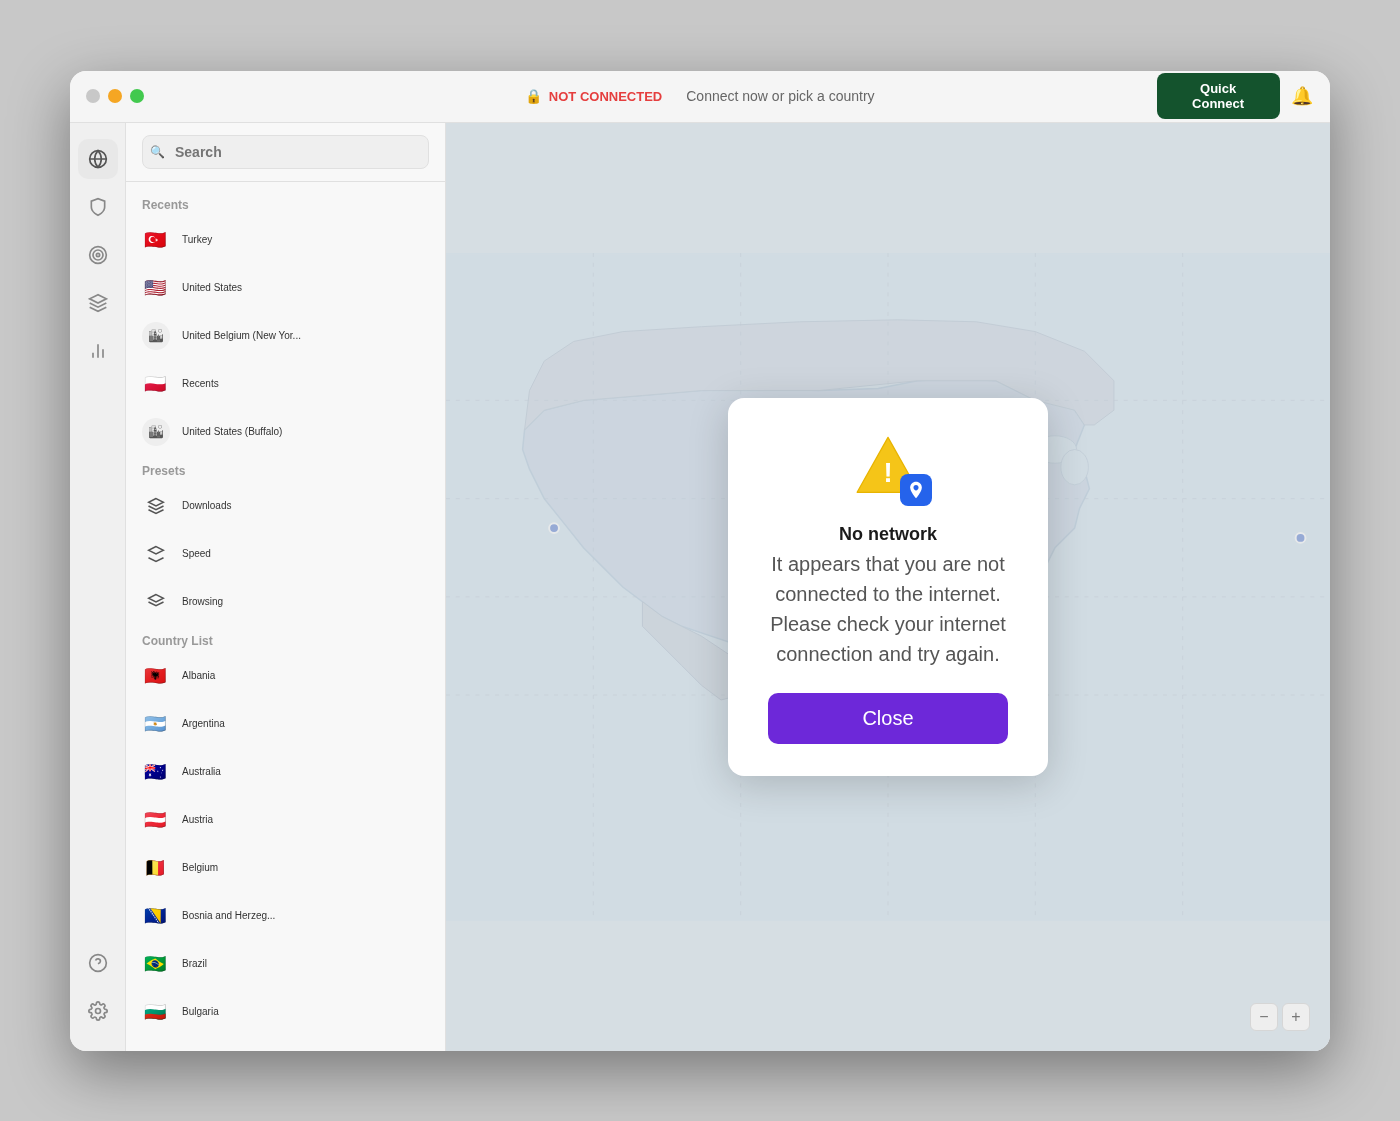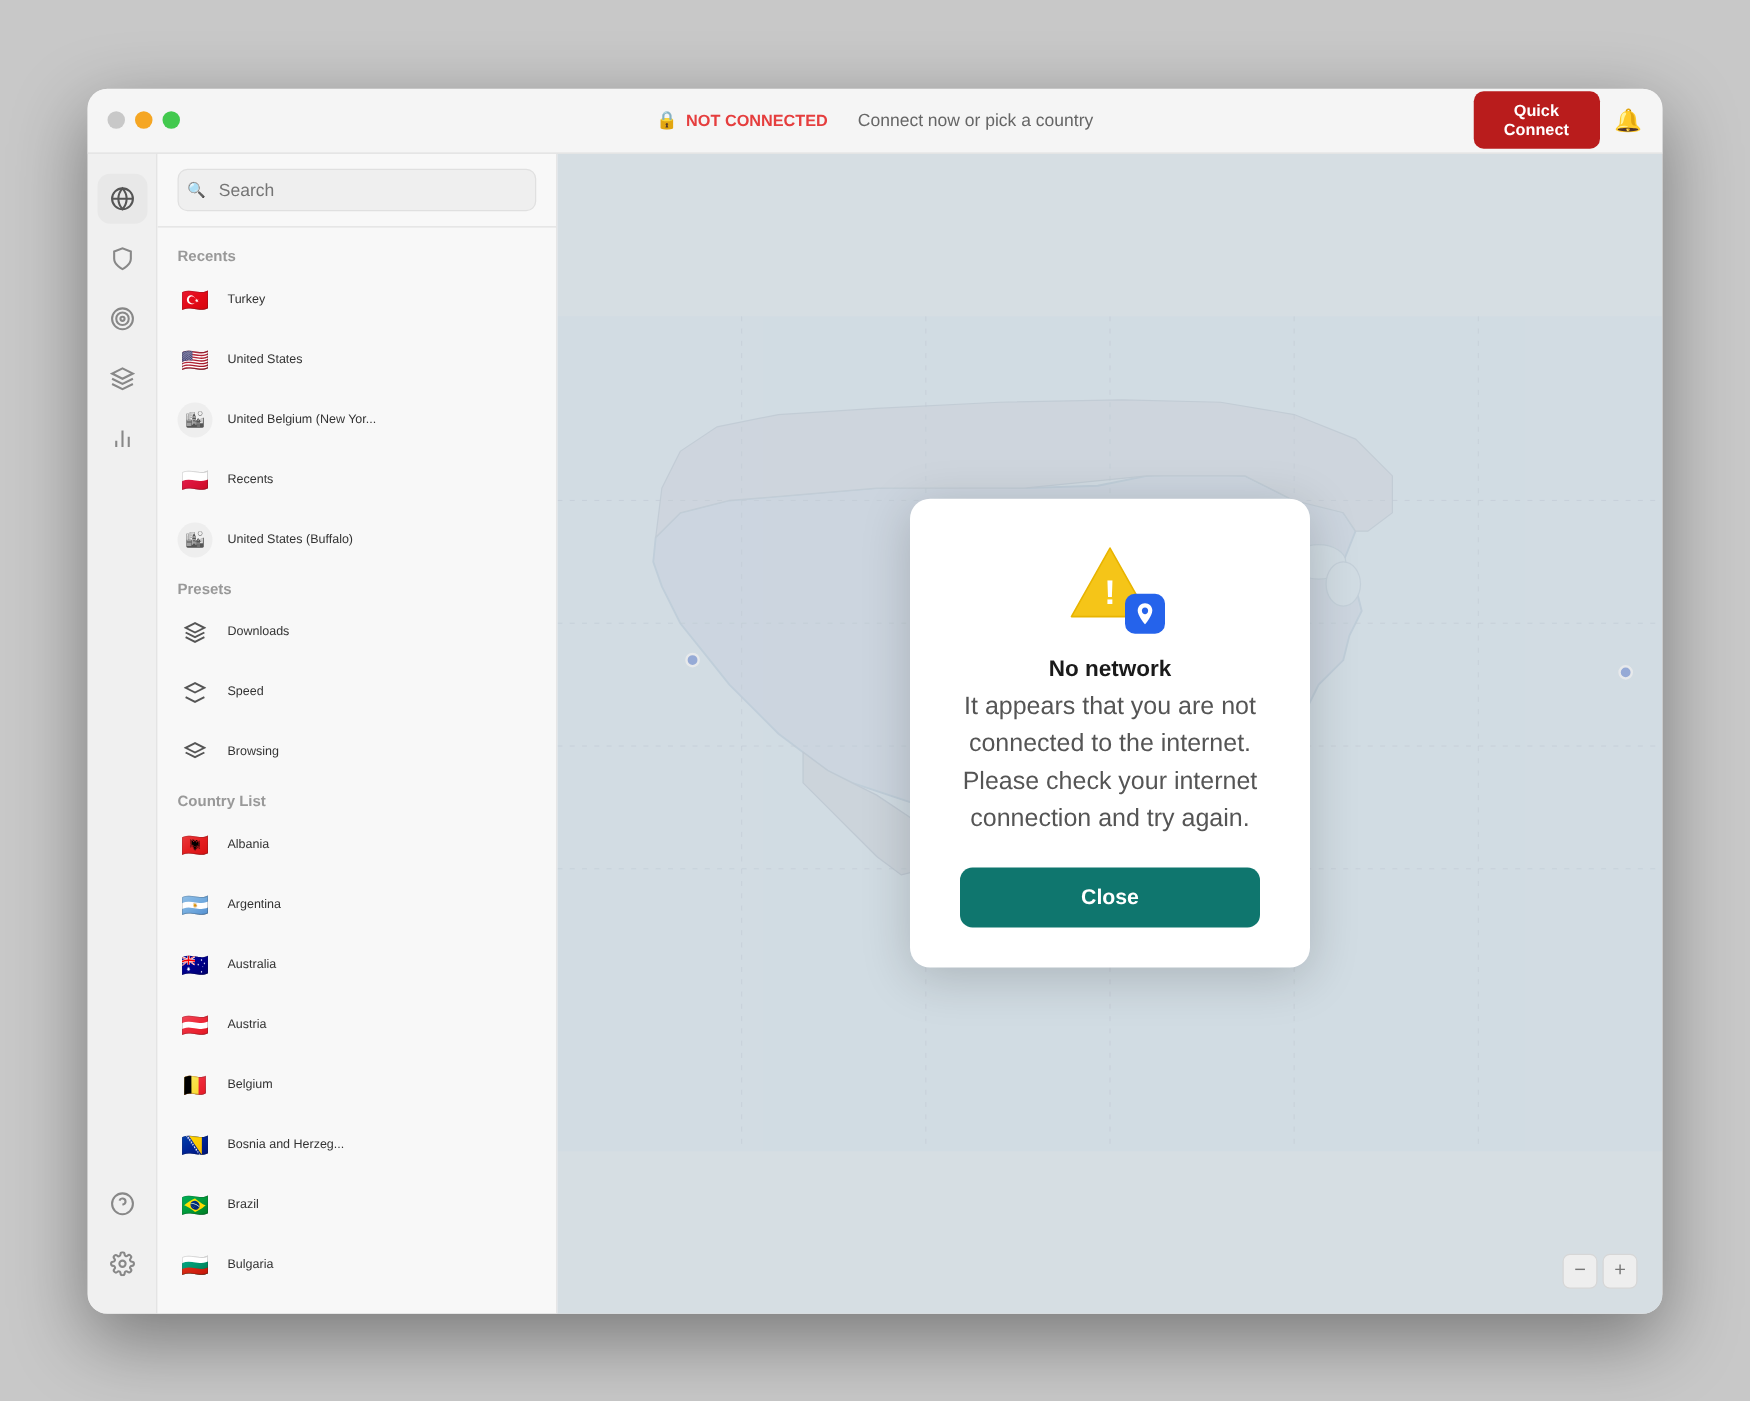--- a/index.html
+++ b/index.html
@@ -70,29 +70,29 @@
       font-size: 14px;
       color: #666;
     }
     .titlebar-right {
       margin-left: auto;
       display: flex;
       align-items: center;
       gap: 12px;
     }
     .connect-btn {
-      background: #b91c1c;
+      background: #14532d;
       color: white;
       border: none;
       border-radius: 8px;
       padding: 8px 24px;
       font-size: 13px;
       font-weight: 600;
       cursor: pointer;
-      width: 101px;
+      width: 123px;
     }
     .bell-icon {
       font-size: 18px;
       color: #888;
       cursor: pointer;
     }
     
     .main-content {
       display: flex;
       flex: 1;
@@ -147,20 +147,21 @@
     }
     .search-input {
       width: 100%;
       padding: 8px 12px 8px 32px;
       border: 1px solid #e0e0e0;
       border-radius: 8px;
       background: #efefef;
       font-size: 14px;
       color: #666;
       outline: none;
+      font-weight: bold;
     }
     .search-wrapper {
       position: relative;
     }
     .search-wrapper::before {
       content: '🔍';
       position: absolute;
       left: 8px;
       top: 50%;
       transform: translateY(-50%);
@@ -293,26 +294,26 @@
     }
     .modal-body {
       font-size: 20px;
       color: #555;
       line-height: 1.5;
       margin-bottom: 24px;
     }
     .modal-close-btn {
       width: 100%;
       padding: 14px;
-      background: #0f766e;
+      background: #6d28d9;
       color: white;
       border: none;
       border-radius: 10px;
-      font-size: 17px;
-      font-weight: 700;
+      font-size: 20px;
+      font-weight: 400;
       cursor: pointer;
     }
   </style>
 </head>
 <body>
 
 <div class="window">
 
   <div class="titlebar">
     <div class="traffic-lights">

